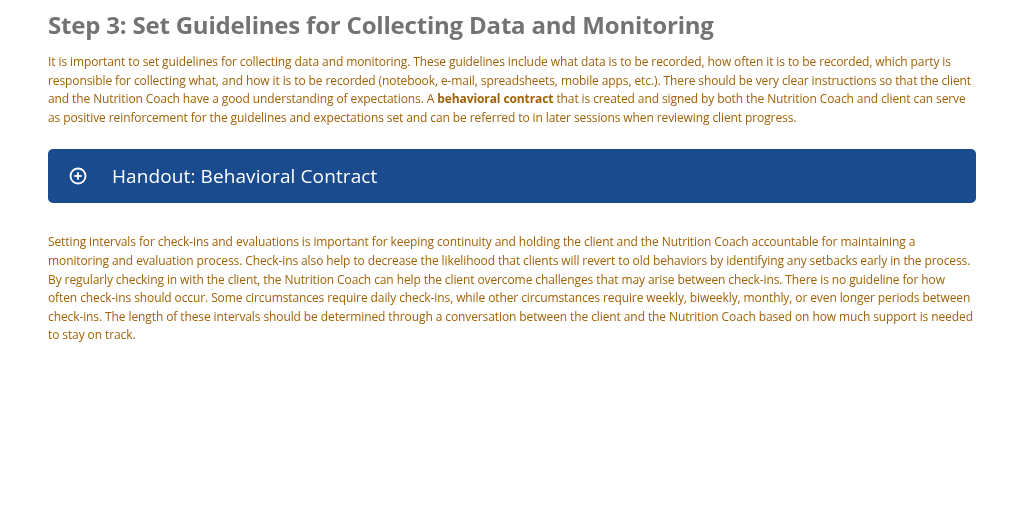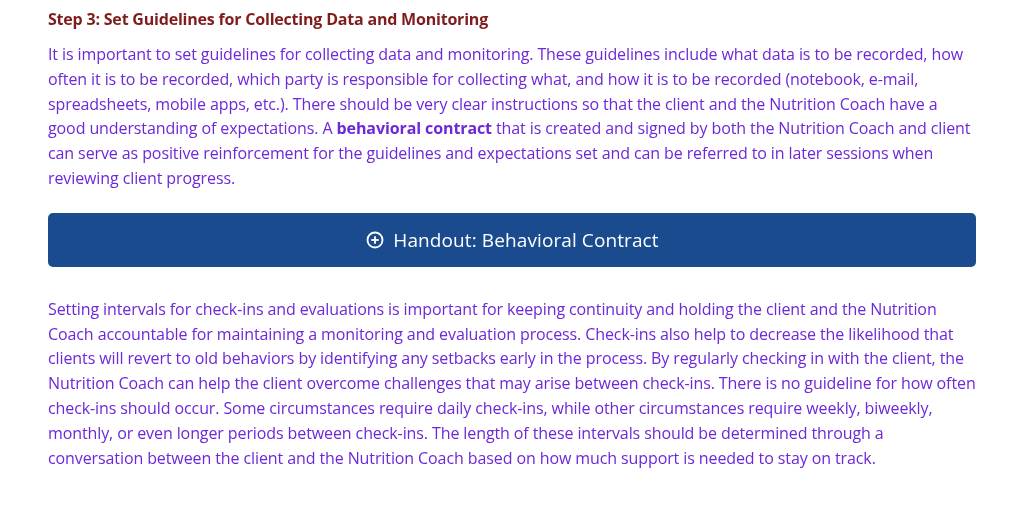--- a/index.html
+++ b/index.html
@@ -11,48 +11,47 @@
       font-family: "Segoe UI", "Open Sans", -apple-system, BlinkMacSystemFont, sans-serif;
       background: #ffffff;
       padding: 8px 48px 20px 48px;
       width: 1024px;
       color: #333333;
     }
     .section {
       margin-bottom: 24px;
     }
     .section-heading {
-      color: #7f1d1d;
-      font-size: 16px;
+      color: #737373;
+      font-size: 24px;
       font-weight: 700;
       margin-bottom: 12px;
       letter-spacing: -0.2px;
     }
     .body-text {
-      font-size: 16px;
+      font-size: 12px;
       line-height: 1.55;
-      color: #6d28d9;
+      color: #a16207;
       letter-spacing: -0.1px;
     }
     .body-text strong {
       font-weight: 700;
     }
     .handout-button {
       width: 100%;
       background: #1a4b8f;
       color: #ffffff;
       border: none;
       border-radius: 5px;
-      padding: 14px 28px;
+      padding: 14px 20px;
       font-size: 19px;
       font-weight: 400;
       display: flex;
       align-items: center;
-      justify-content: center;
-      gap: 8px;
+      gap: 24px;
       cursor: pointer;
       margin-top: 22px;
       margin-bottom: 30px;
       font-family: inherit;
       letter-spacing: 0.1px;
     }
     .plus-icon {
       display: inline-flex;
       align-items: center;
       justify-content: center;

